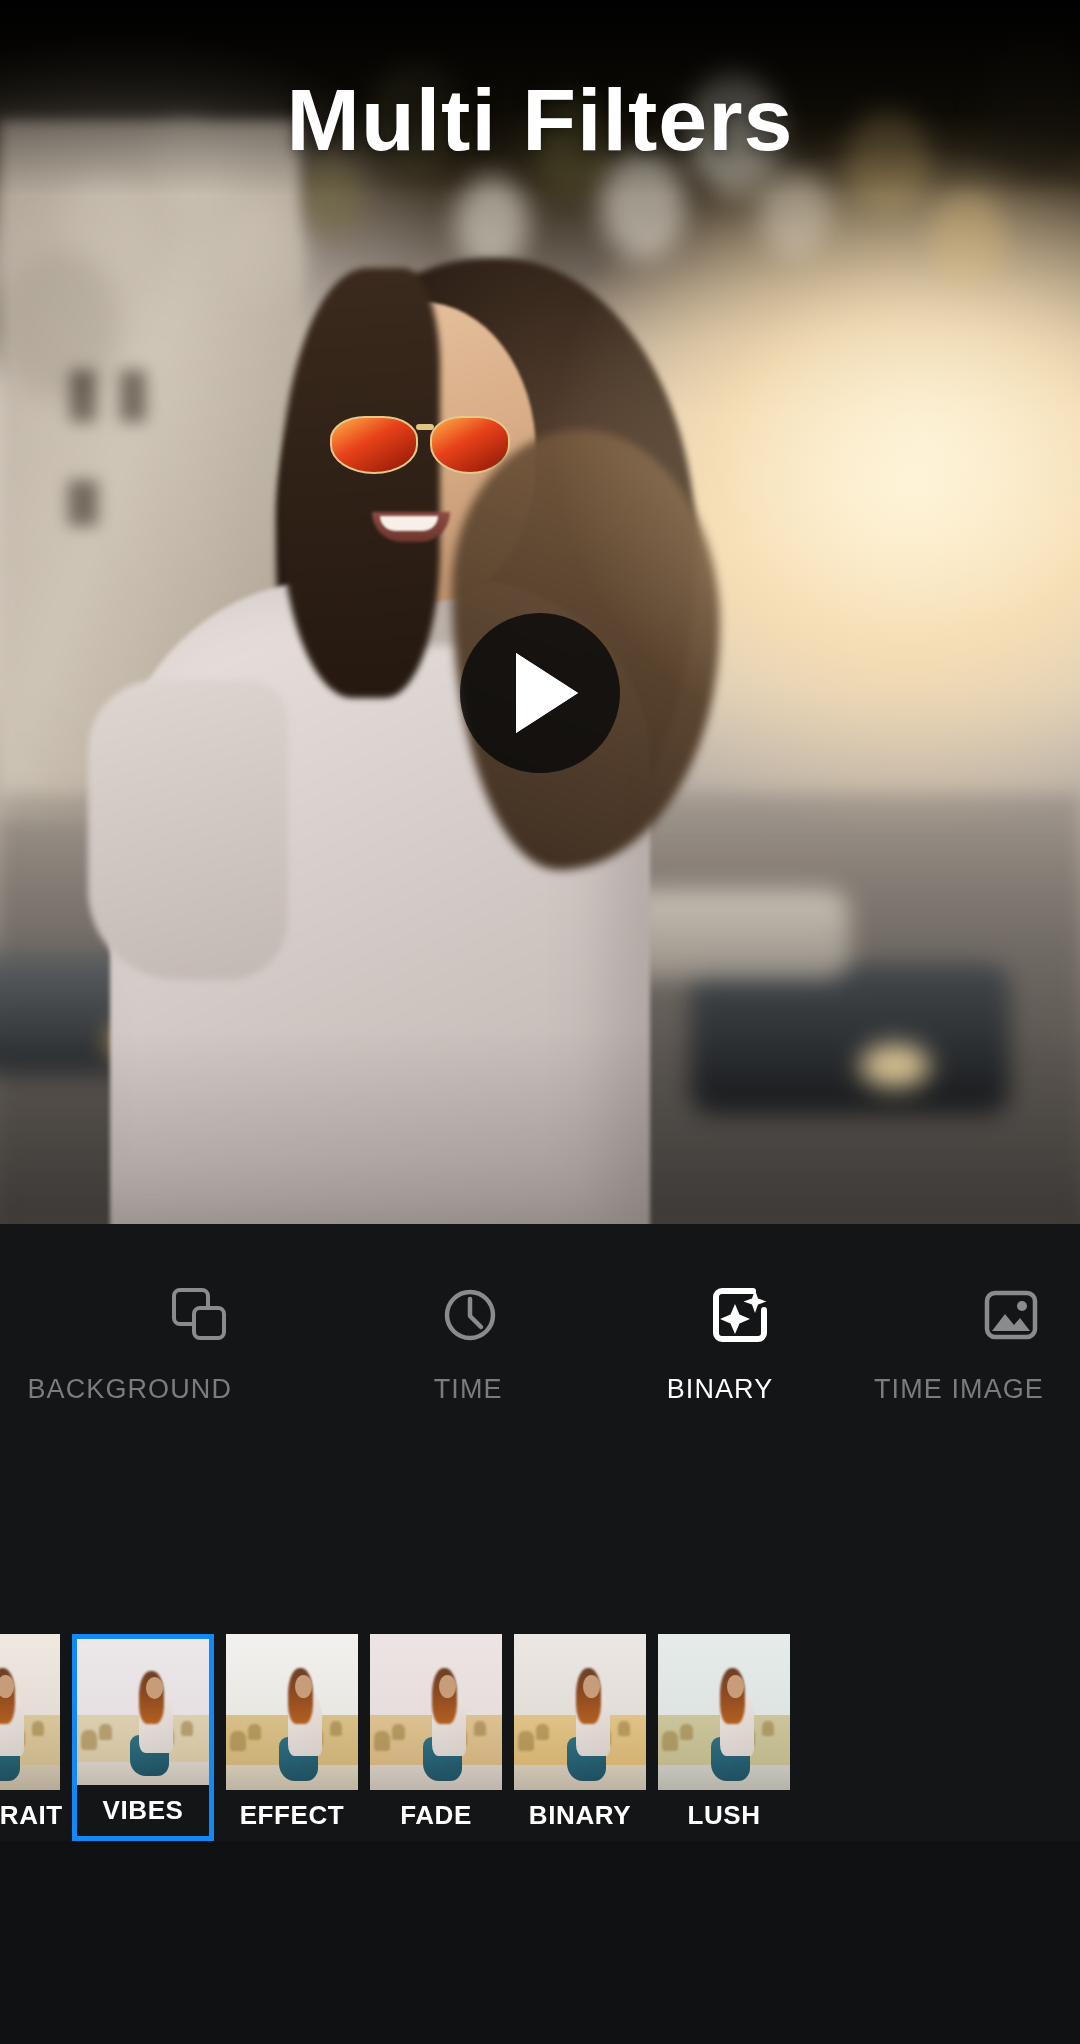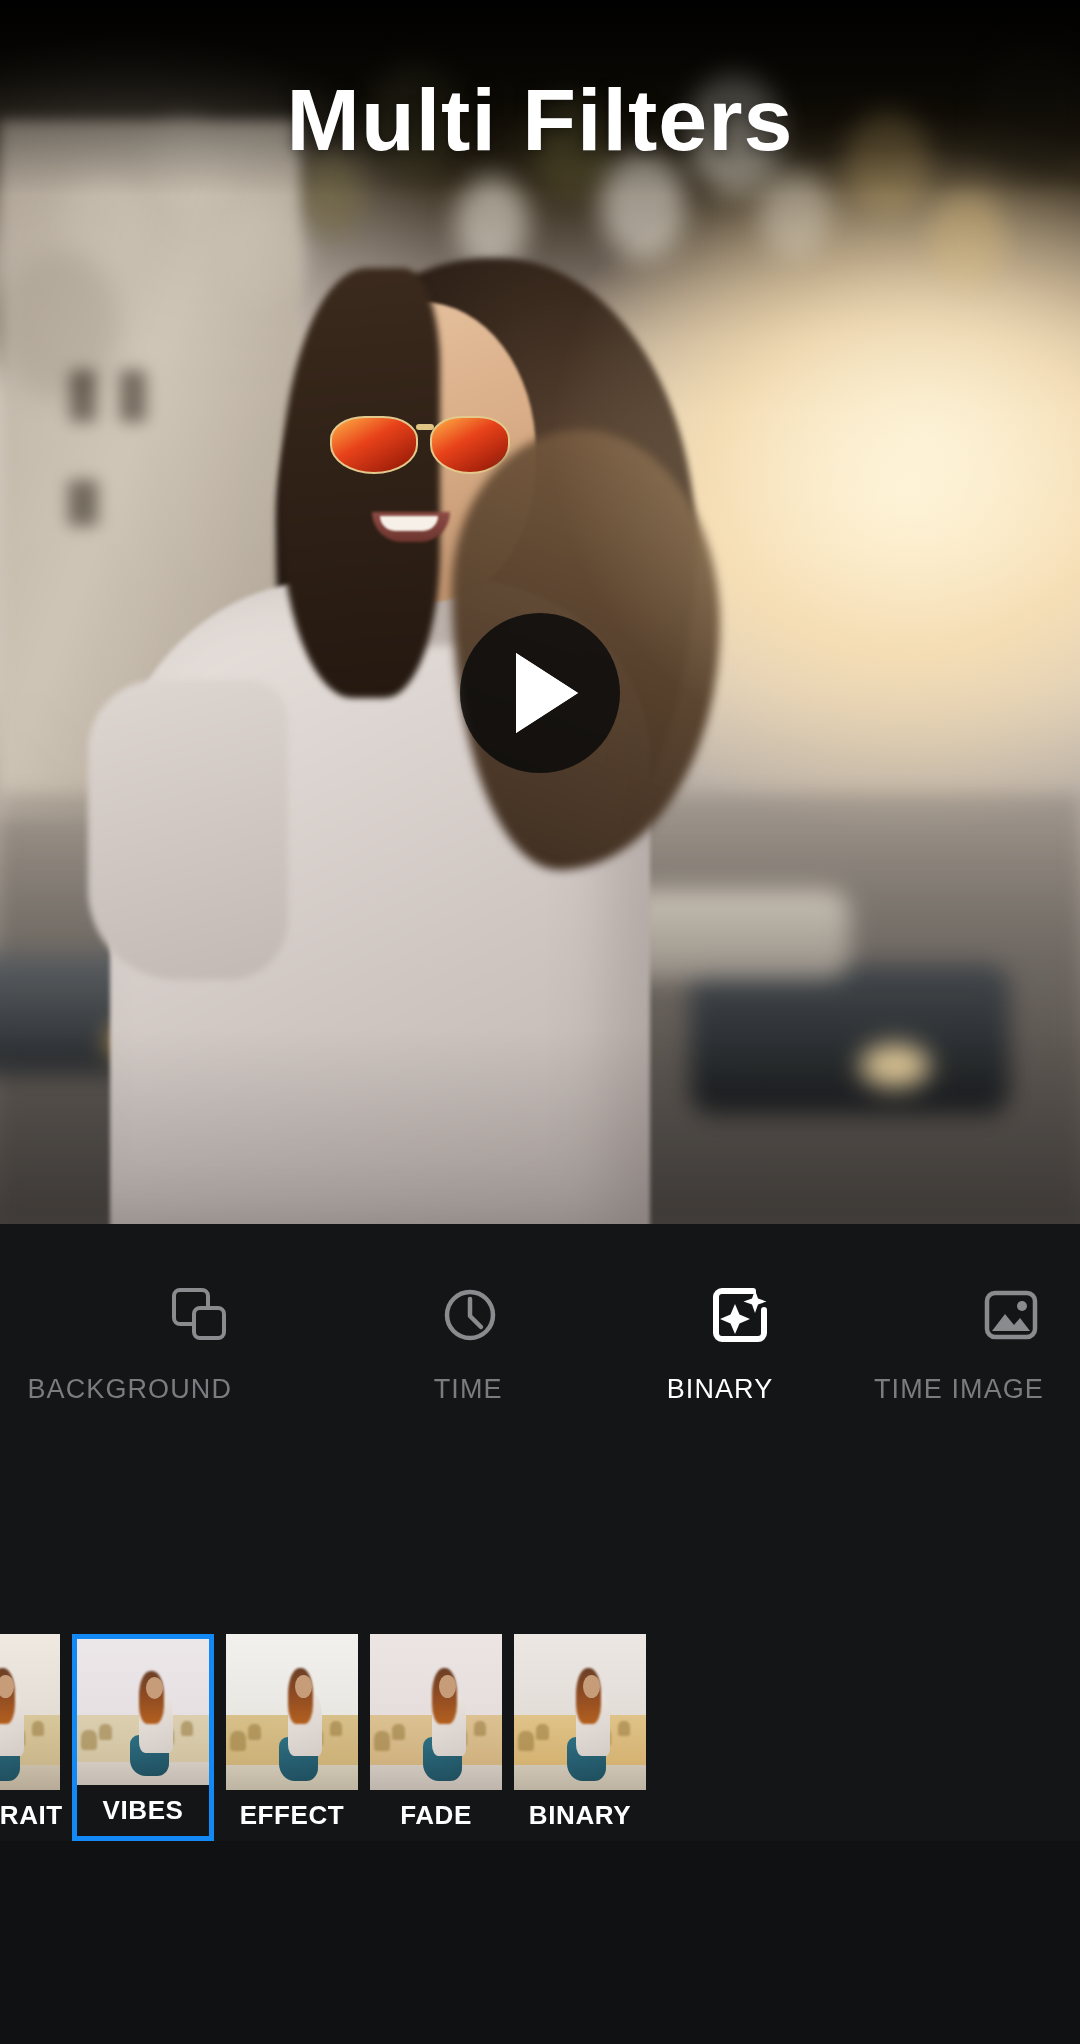--- a/index.html
+++ b/index.html
@@ -430,15 +430,32 @@
           <div class="t-brush" style="left: 82px; top: 60%; width: 15px; height: 18px; background: rgba(150, 120, 60, 0.55);"></div>
           <div class="t-brush" style="left: 104px; top: 56%; width: 12px; height: 15px; background: rgba(150, 120, 60, 0.55);"></div>
           <div class="t-brush" style="left: 62px; top: 72%; width: 14px; height: 14px; background: rgba(150, 120, 60, 0.55);"></div>
           <div class="t-jeans"></div>
           <div class="t-body"></div>
           <div class="t-hair"></div>
           <div class="t-head"></div>
         </div>
         <div class="flabel">BINARY</div>
       </div>
+      <div class="fitem">
+        <div class="thumb">
+          <div class="t-sky" style="background: linear-gradient(rgb(230, 236, 234) 0%, rgb(221, 228, 226) 100%);"></div>
+          <div class="t-field" style="background: linear-gradient(rgb(204, 197, 156) 0%, rgb(192, 185, 142) 60%, rgb(182, 175, 133) 100%);"></div>
+          <div class="t-ledge" style="background: linear-gradient(rgb(198, 196, 187), rgb(181, 179, 170));"></div>
+          <div class="t-brush" style="left: 4px; top: 62%; width: 16px; height: 20px; background: rgba(150, 120, 60, 0.55);"></div>
+          <div class="t-brush" style="left: 22px; top: 58%; width: 13px; height: 16px; background: rgba(150, 120, 60, 0.55);"></div>
+          <div class="t-brush" style="left: 82px; top: 60%; width: 15px; height: 18px; background: rgba(150, 120, 60, 0.55);"></div>
+          <div class="t-brush" style="left: 104px; top: 56%; width: 12px; height: 15px; background: rgba(150, 120, 60, 0.55);"></div>
+          <div class="t-brush" style="left: 62px; top: 72%; width: 14px; height: 14px; background: rgba(150, 120, 60, 0.55);"></div>
+          <div class="t-jeans"></div>
+          <div class="t-body"></div>
+          <div class="t-hair"></div>
+          <div class="t-head"></div>
+        </div>
+        <div class="flabel">LUSH</div>
+      </div>
     </div>
 
 </div>
 
 </body></html>

